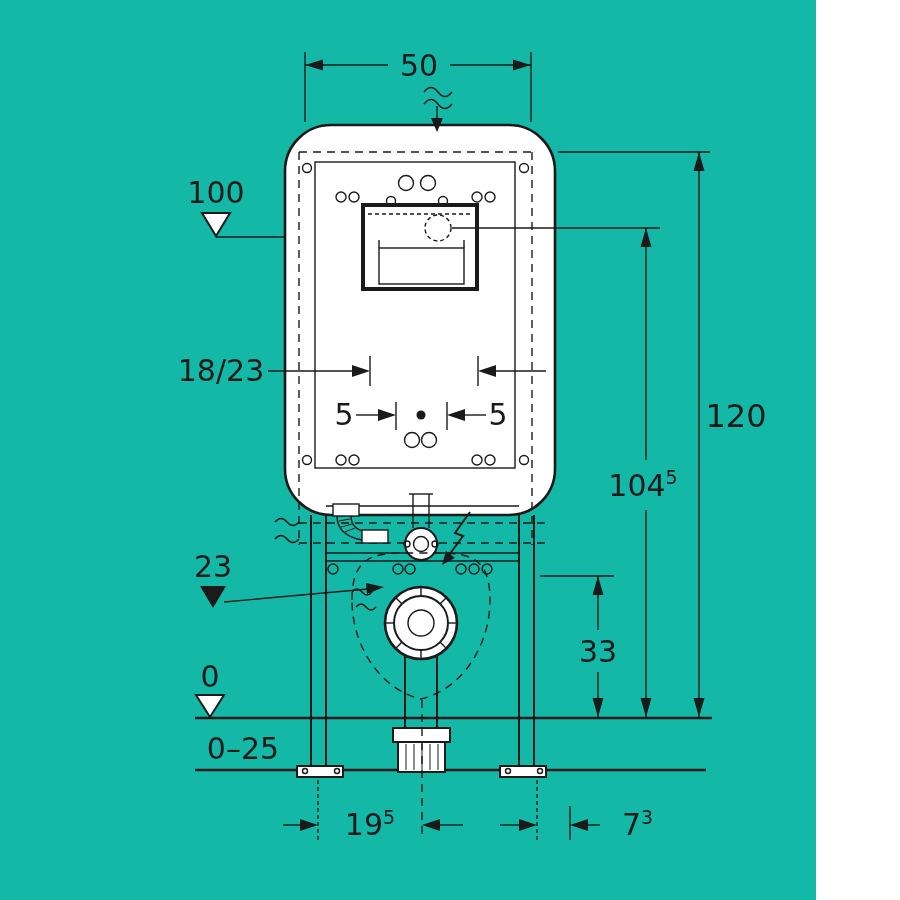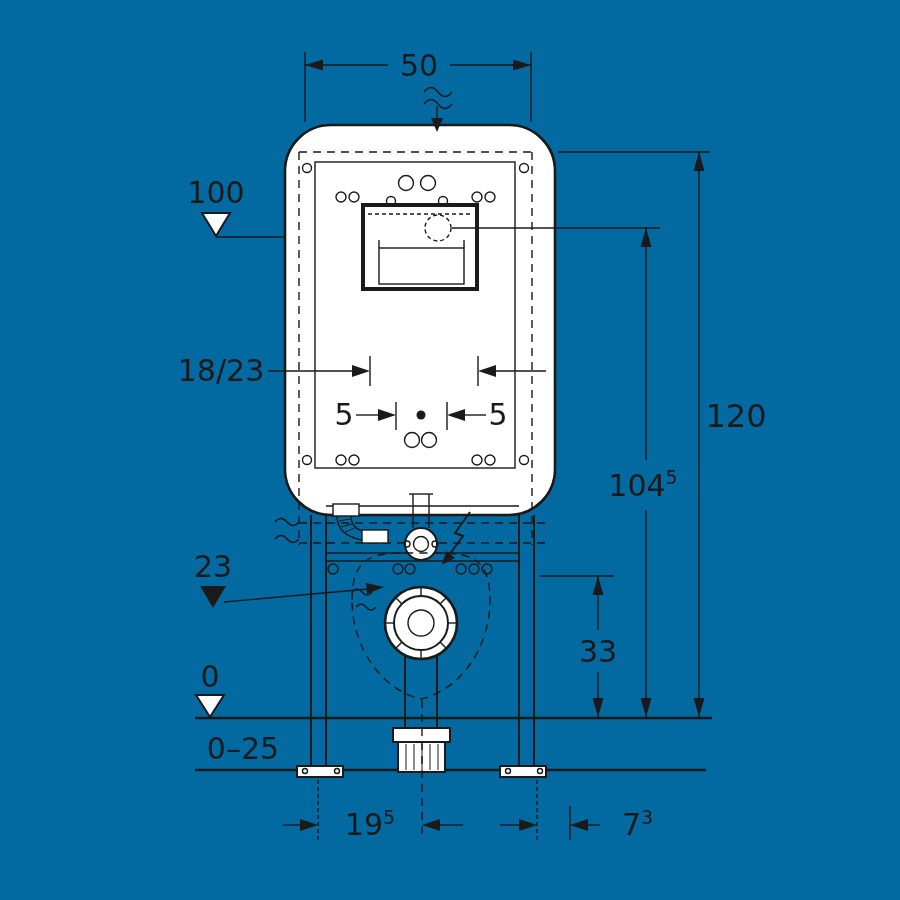--- a/index.html
+++ b/index.html
@@ -1,16 +1,16 @@
 <!DOCTYPE html>
 <html><head>
 <meta charset="utf-8">
 <style>
   html,body{margin:0;padding:0;background:#fff;}
-  #stage{width:900px;height:900px;background:#0369a1;position:relative;font-family:"DejaVu Sans",sans-serif;}
+  #stage{width:816px;height:900px;background:#14b8a6;position:relative;font-family:"DejaVu Sans",sans-serif;}
   svg{display:block;}
   .ln{stroke:#1a1a1a;stroke-width:2;fill:none;}
   .thin{stroke:#1a1a1a;stroke-width:1.4;fill:none;}
   .thick{stroke:#1a1a1a;stroke-width:2.6;fill:none;}
   .heavy{stroke:#1a1a1a;stroke-width:4;fill:none;}
   .dash{stroke-dasharray:8 6;}
   .dash-sm{stroke-dasharray:4 3;}
   .arrow{fill:#1a1a1a;stroke:none;}
   .lbl{font-family:"DejaVu Sans",sans-serif;font-size:30px;fill:#1a1a1a;text-anchor:middle;}
   .lbl-sup{font-size:19px;}

